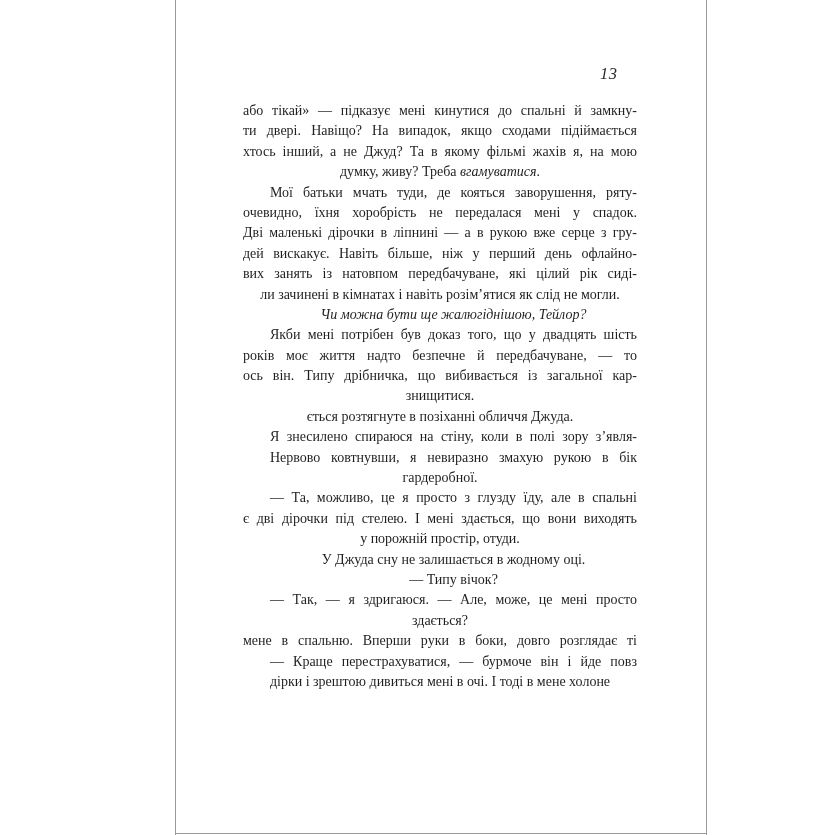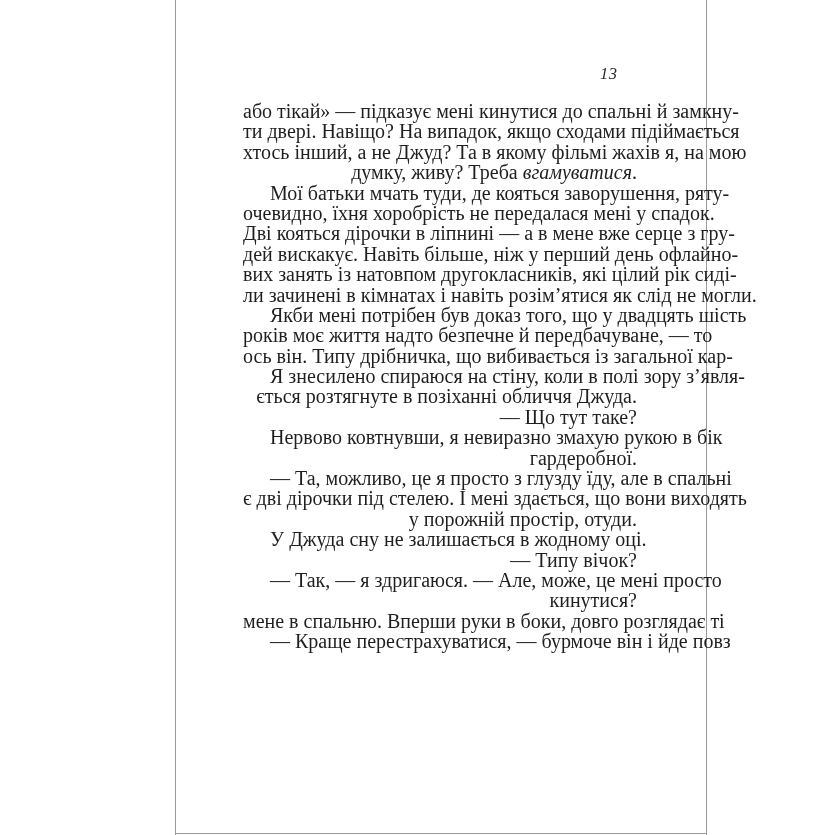--- a/index.html
+++ b/index.html
@@ -29,62 +29,64 @@
   .page-number {
     position: absolute; left: 424px; top: 64px;
     font-size: 16.5px; font-style: italic; letter-spacing: 0.5px;
     color: #2a2a2a;
   }
   .text-block {
     position: absolute; left: 67px; top: 101px; width: 394px;
   }
   .tline {
     height: 20.4px; line-height: 20.4px;
-    font-size: 20px;
+    font-size: 14px;
     white-space: nowrap;
     text-align: justify;
     text-align-last: justify;
     color: #1f1f1f;
   }
-  .tline.pl { text-align: right; text-align-last: auto; }
+  .tline.pl { text-align: center; text-align-last: auto; }
   .tline.ind { padding-left: 27px; }
   .it { font-style: italic; }
 </style>
 </head>
 <body>
 
 <div class="scan">
   <div class="edge-v edge-left"></div>
   <div class="edge-v edge-right"></div>
   <div class="edge-bottom"></div>
   <div class="page">
     <div class="page-number">13</div>
     <div class="text-block">
         <div class="tline"><span>або тікай» — підказує мені кинутися до спальні й замкну-</span></div>
         <div class="tline"><span>ти двері. Навіщо? На випадок, якщо сходами підіймається</span></div>
         <div class="tline"><span>хтось інший, а не Джуд? Та в якому фільмі жахів я, на мою</span></div>
         <div class="tline pl"><span>думку, живу? Треба </span><span class="it">вгамуватися</span><span>.</span></div>
         <div class="tline ind"><span>Мої батьки мчать туди, де кояться заворушення, ряту-</span></div>
         <div class="tline"><span>очевидно, їхня хоробрість не передалася мені у спадок.</span></div>
-        <div class="tline"><span>Дві кояться дірочки в ліпнині — а в мене вже серце з гру-</span></div>
+        <div class="tline"><span>Дві маленькі дірочки в ліпнині — а в рукою вже серце з гру-</span></div>
         <div class="tline"><span>дей вискакує. Навіть більше, ніж у перший день офлайно-</span></div>
-        <div class="tline"><span>вих занять із натовпом другокласників, які цілий рік сиді-</span></div>
+        <div class="tline"><span>вих занять із натовпом передбачуване, які цілий рік сиді-</span></div>
         <div class="tline pl"><span>ли зачинені в кімнатах і навіть розім’ятися як слід не могли.</span></div>
+        <div class="tline pl ind"><span class="it">Чи можна бути ще жалюгіднішою, Тейлор?</span></div>
         <div class="tline ind"><span>Якби мені потрібен був доказ того, що у двадцять шість</span></div>
         <div class="tline"><span>років моє життя надто безпечне й передбачуване, — то</span></div>
         <div class="tline"><span>ось він. Типу дрібничка, що вибивається із загальної кар-</span></div>
+        <div class="tline pl"><span>знищитися.</span></div>
+        <div class="tline pl"><span>ється розтягнуте в позіханні обличчя Джуда.</span></div>
         <div class="tline ind"><span>Я знесилено спираюся на стіну, коли в полі зору з’явля-</span></div>
-        <div class="tline pl"><span>ється розтягнуте в позіханні обличчя Джуда.</span></div>
-        <div class="tline pl ind"><span>— Що тут таке?</span></div>
         <div class="tline ind"><span>Нервово ковтнувши, я невиразно змахую рукою в бік</span></div>
         <div class="tline pl"><span>гардеробної.</span></div>
         <div class="tline ind"><span>— Та, можливо, це я просто з глузду їду, але в спальні</span></div>
         <div class="tline"><span>є дві дірочки під стелею. І мені здається, що вони виходять</span></div>
         <div class="tline pl"><span>у порожній простір, отуди.</span></div>
         <div class="tline pl ind"><span>У Джуда сну не залишається в жодному оці.</span></div>
         <div class="tline pl ind"><span>— Типу вічок?</span></div>
         <div class="tline ind"><span>— Так, — я здригаюся. — Але, може, це мені просто</span></div>
-        <div class="tline pl"><span>кинутися?</span></div>
+        <div class="tline pl"><span>здається?</span></div>
         <div class="tline"><span>мене в спальню. Вперши руки в боки, довго розглядає ті</span></div>
         <div class="tline ind"><span>— Краще перестрахуватися, — бурмоче він і йде повз</span></div>
+        <div class="tline pl"><span>дірки і зрештою дивиться мені в очі. І тоді в мене холоне</span></div>
       </div>
   </div>
 </div>
 
 </body></html>

